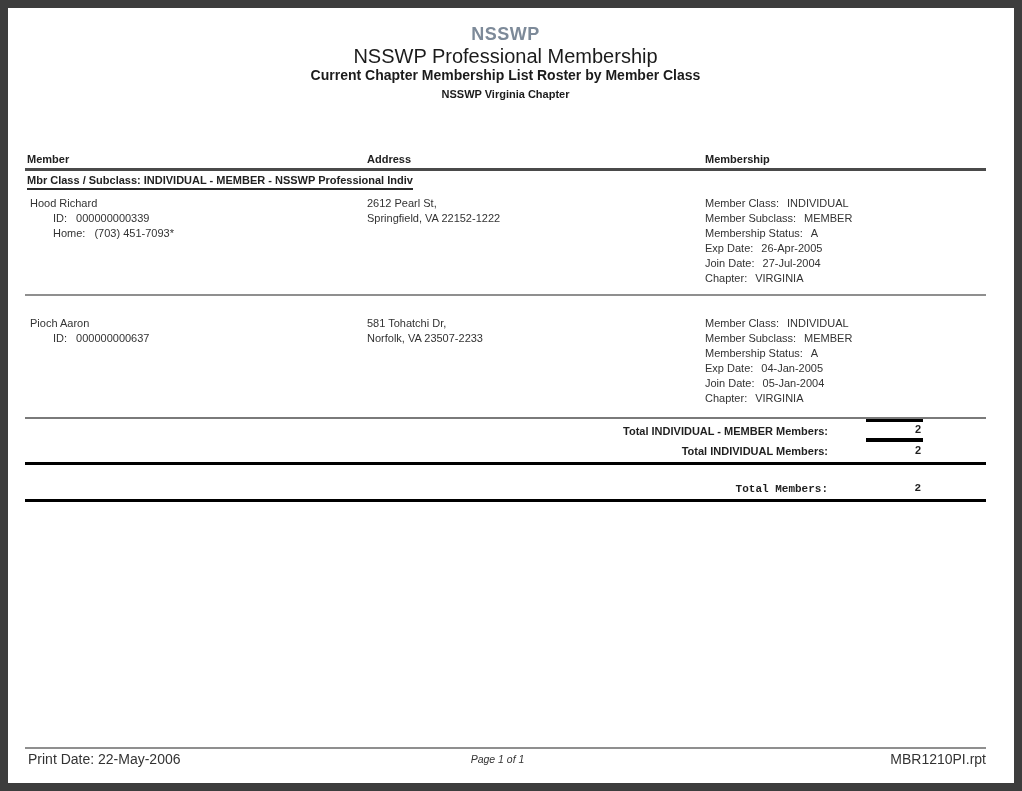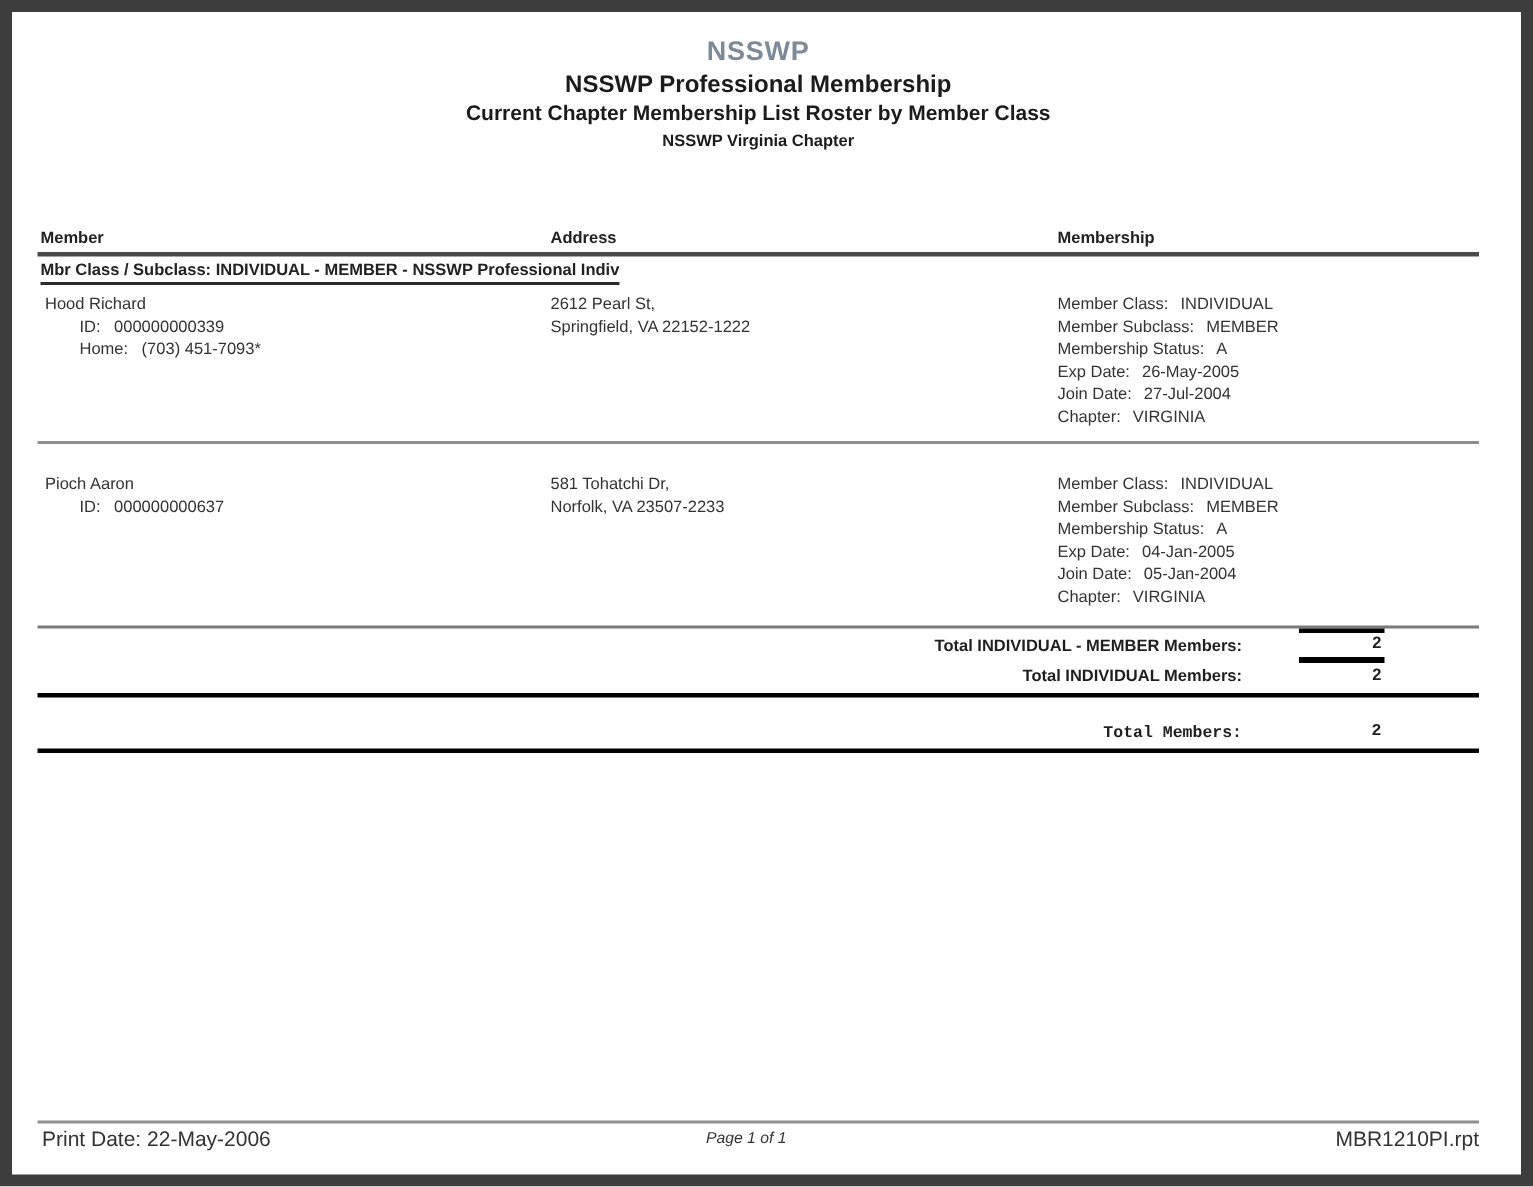--- a/index.html
+++ b/index.html
@@ -20,21 +20,21 @@
   }
   .content {
     position: relative;
     margin: 0 28px 0 17px;
     height: 100%;
   }
 
   
   .report-header { text-align: center; padding-top: 19px; }
   .logo { font-size: 18px; font-weight: bold; color: #7d8a99; letter-spacing: 0.5px; }
-  .title { font-size: 16px; font-weight: bold; color: #1b1b1b; margin-top: 7px; }
+  .title { font-size: 20px; font-weight: normal; color: #1b1b1b; margin-top: 7px; }
   .subtitle { font-size: 14px; font-weight: bold; color: #1b1b1b; margin-top: 4px; }
   .chapter { font-size: 11px; font-weight: bold; color: #1b1b1b; margin-top: 4px; }
 
   
   .col-headers { display: flex; margin-top: 50px; font-weight: bold; color: #222; }
   .col-h1 { width: 342px; padding-left: 2px; }
   .col-h2 { width: 338px; }
   .col-h3 { flex: 1; }
   .header-line { border-top: 3px solid #4a4a4a; margin-top: 1px; }
 
@@ -123,21 +123,21 @@
         </div>
       </div>
       <div class="col-address">
         <div>2612 Pearl St,</div>
         <div>Springfield, VA 22152-1222</div>
       </div>
       <div class="col-membership">
         <div class="mship-row"><span class="field-label">Member Class:</span><span class="field-value">INDIVIDUAL</span></div>
         <div class="mship-row"><span class="field-label">Member Subclass:</span><span class="field-value">MEMBER</span></div>
         <div class="mship-row"><span class="field-label">Membership Status:</span><span class="field-value">A</span></div>
-        <div class="mship-row"><span class="field-label">Exp Date:</span><span class="field-value">26-May-2005</span></div>
+        <div class="mship-row"><span class="field-label">Exp Date:</span><span class="field-value">26-Apr-2005</span></div>
         <div class="mship-row"><span class="field-label">Join Date:</span><span class="field-value">27-Jul-2004</span></div>
         <div class="mship-row"><span class="field-label">Chapter:</span><span class="field-value">VIRGINIA</span></div>
       </div>
     </div>
 
     <div class="record-divider"></div>
 
     <div class="member-record rec-2">
       <div class="col-member">
         <div class="member-name">Pioch Aaron</div>

